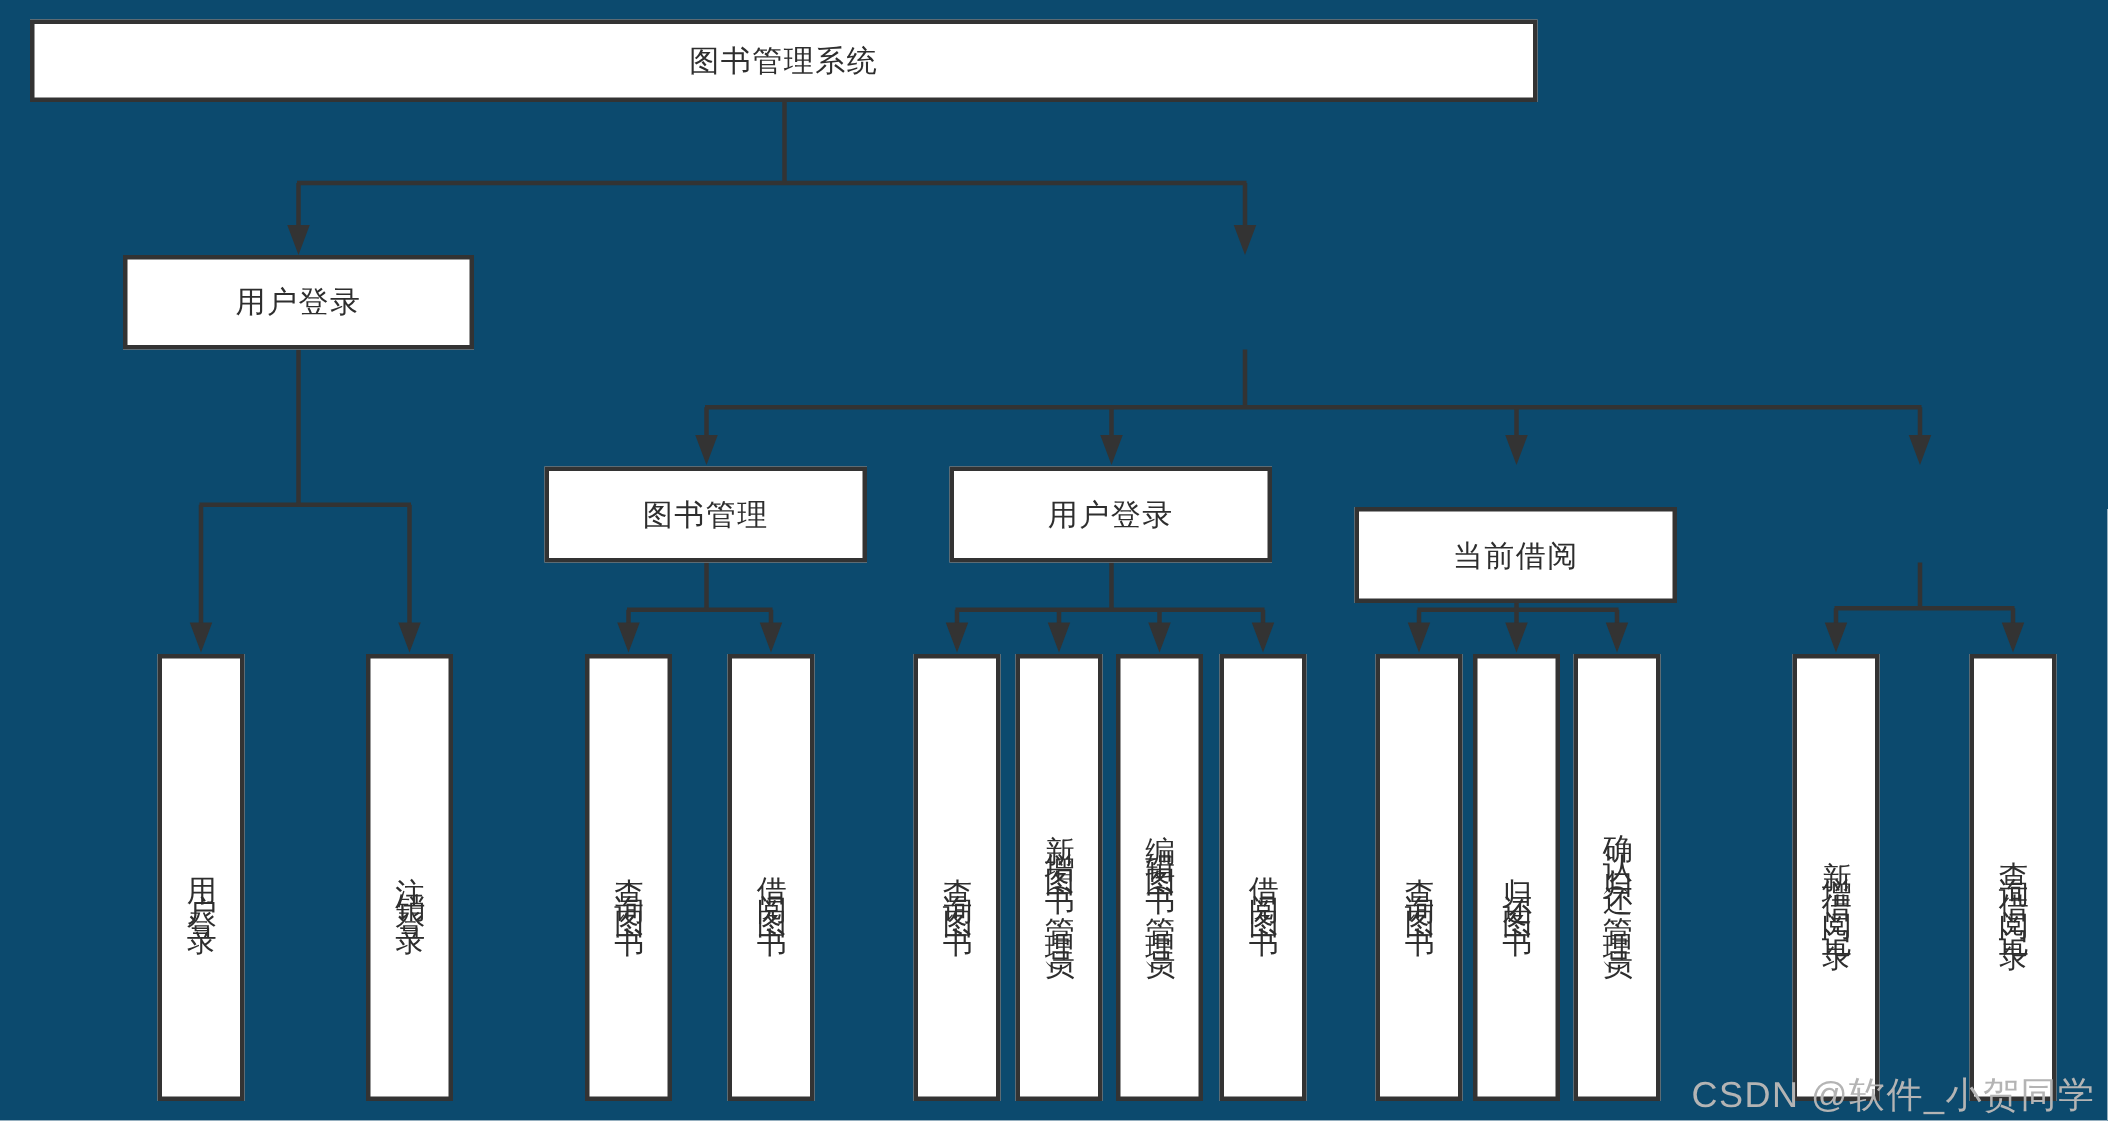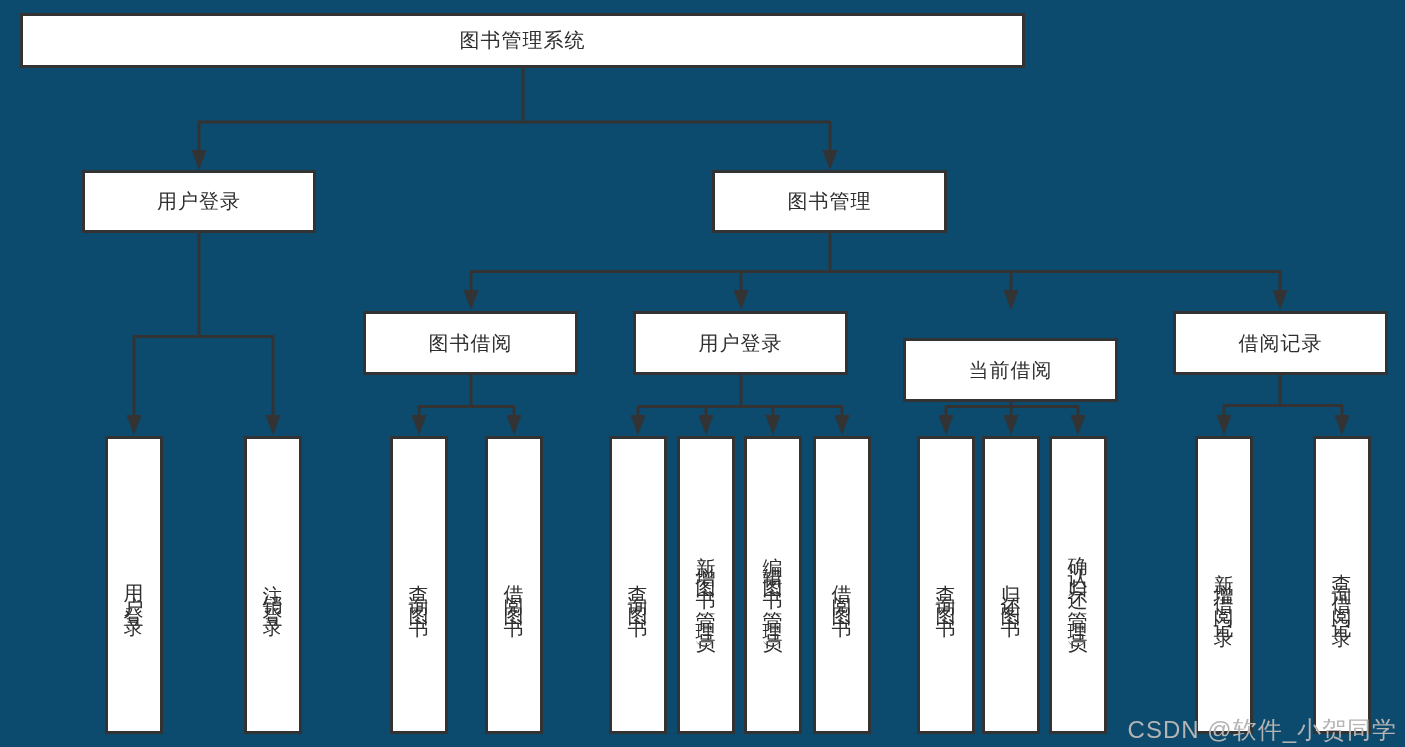--- a/index.html
+++ b/index.html
@@ -105,26 +105,24 @@
       <polygon points="1003.5,415 1018.5,415 1011,435"></polygon>
       <polygon points="1070.5,415 1085.5,415 1078,435"></polygon>
       <polygon points="1216.5,415 1231.5,415 1224,435"></polygon>
       <polygon points="1334.5,415 1349.5,415 1342,435"></polygon>
     </g>
   </svg>
 
   <div class="box root">图书管理系统</div>
 
   <div class="box lv2a">用户登录</div>
-  <div class="box lv2b">图书管理</div>
 
-  <div class="box lv3 lv3a">图书借阅</div>
+  <div class="box lv3 lv3a">图书管理</div>
   <div class="box lv3 lv3b">用户登录</div>
   <div class="box lv3 lv3c">当前借阅</div>
-  <div class="box lv3 lv3d">借阅记录</div>
 
   <div class="box leaf la1">
     <span class="vtxt">用户登录</span>
   </div>
   <div class="box leaf la2">
     <span class="vtxt">注销登录</span>
   </div>
 
   <div class="box leaf lb1">
     <span class="vtxt">查询图书</span>

